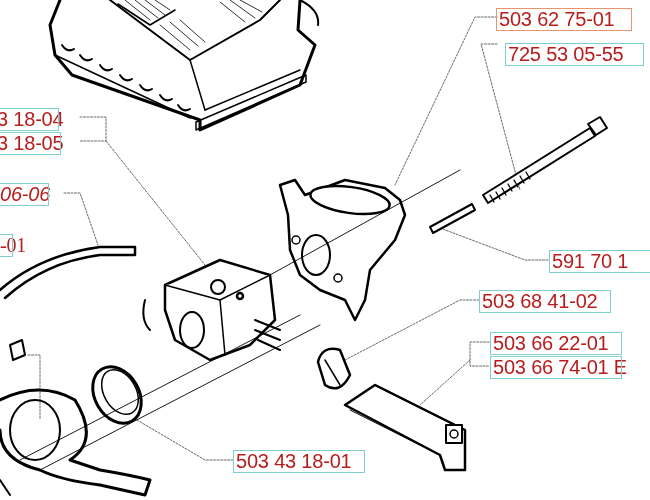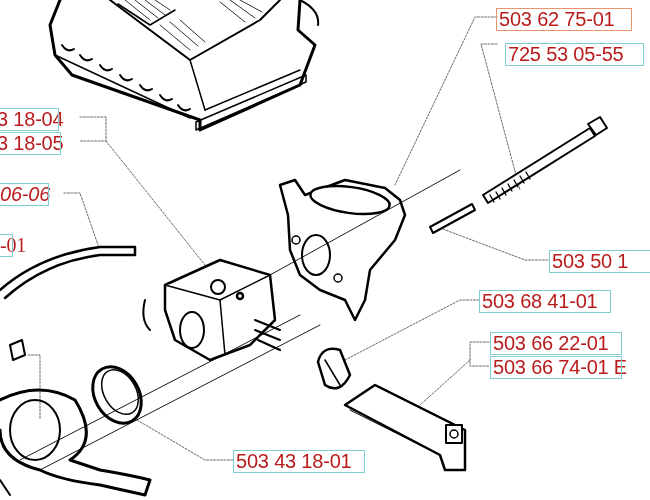--- a/index.html
+++ b/index.html
@@ -128,25 +128,25 @@
 <div class="pn" style="left:0px;top:184px;font-style:italic;">
   <span class="box" style="left:-3px;width:50px;"></span>
   <span>06-06</span>
 </div>
 <div class="pn" style="left:0px;top:235px;font-family:Liberation Serif, serif;">
   <span class="box" style="left:-3px;width:14px;"></span>
   <span>-01</span>
 </div>
 <div class="pn" style="left:552px;top:251px;">
   <span class="box" style="left:-3px;width:102px;"></span>
-  <span>503 50 1</span>
+  <span>591 70 1</span>
 </div>
 <div class="pn" style="left:482px;top:291px;">
   <span class="box" style="left:-3px;width:130px;"></span>
-  <span>503 68 41-01</span>
+  <span>503 68 41-02</span>
 </div>
 <div class="pn" style="left:493px;top:333px;">
   <span class="box" style="left:-3px;width:130px;"></span>
   <span>503 66 22-01</span>
 </div>
 <div class="pn" style="left:493px;top:357px;">
   <span class="box" style="left:-3px;width:130px;"></span>
   <span>503 66 74-01 E</span>
 </div>
 <div class="pn" style="left:236px;top:451px;text-align:center;">

